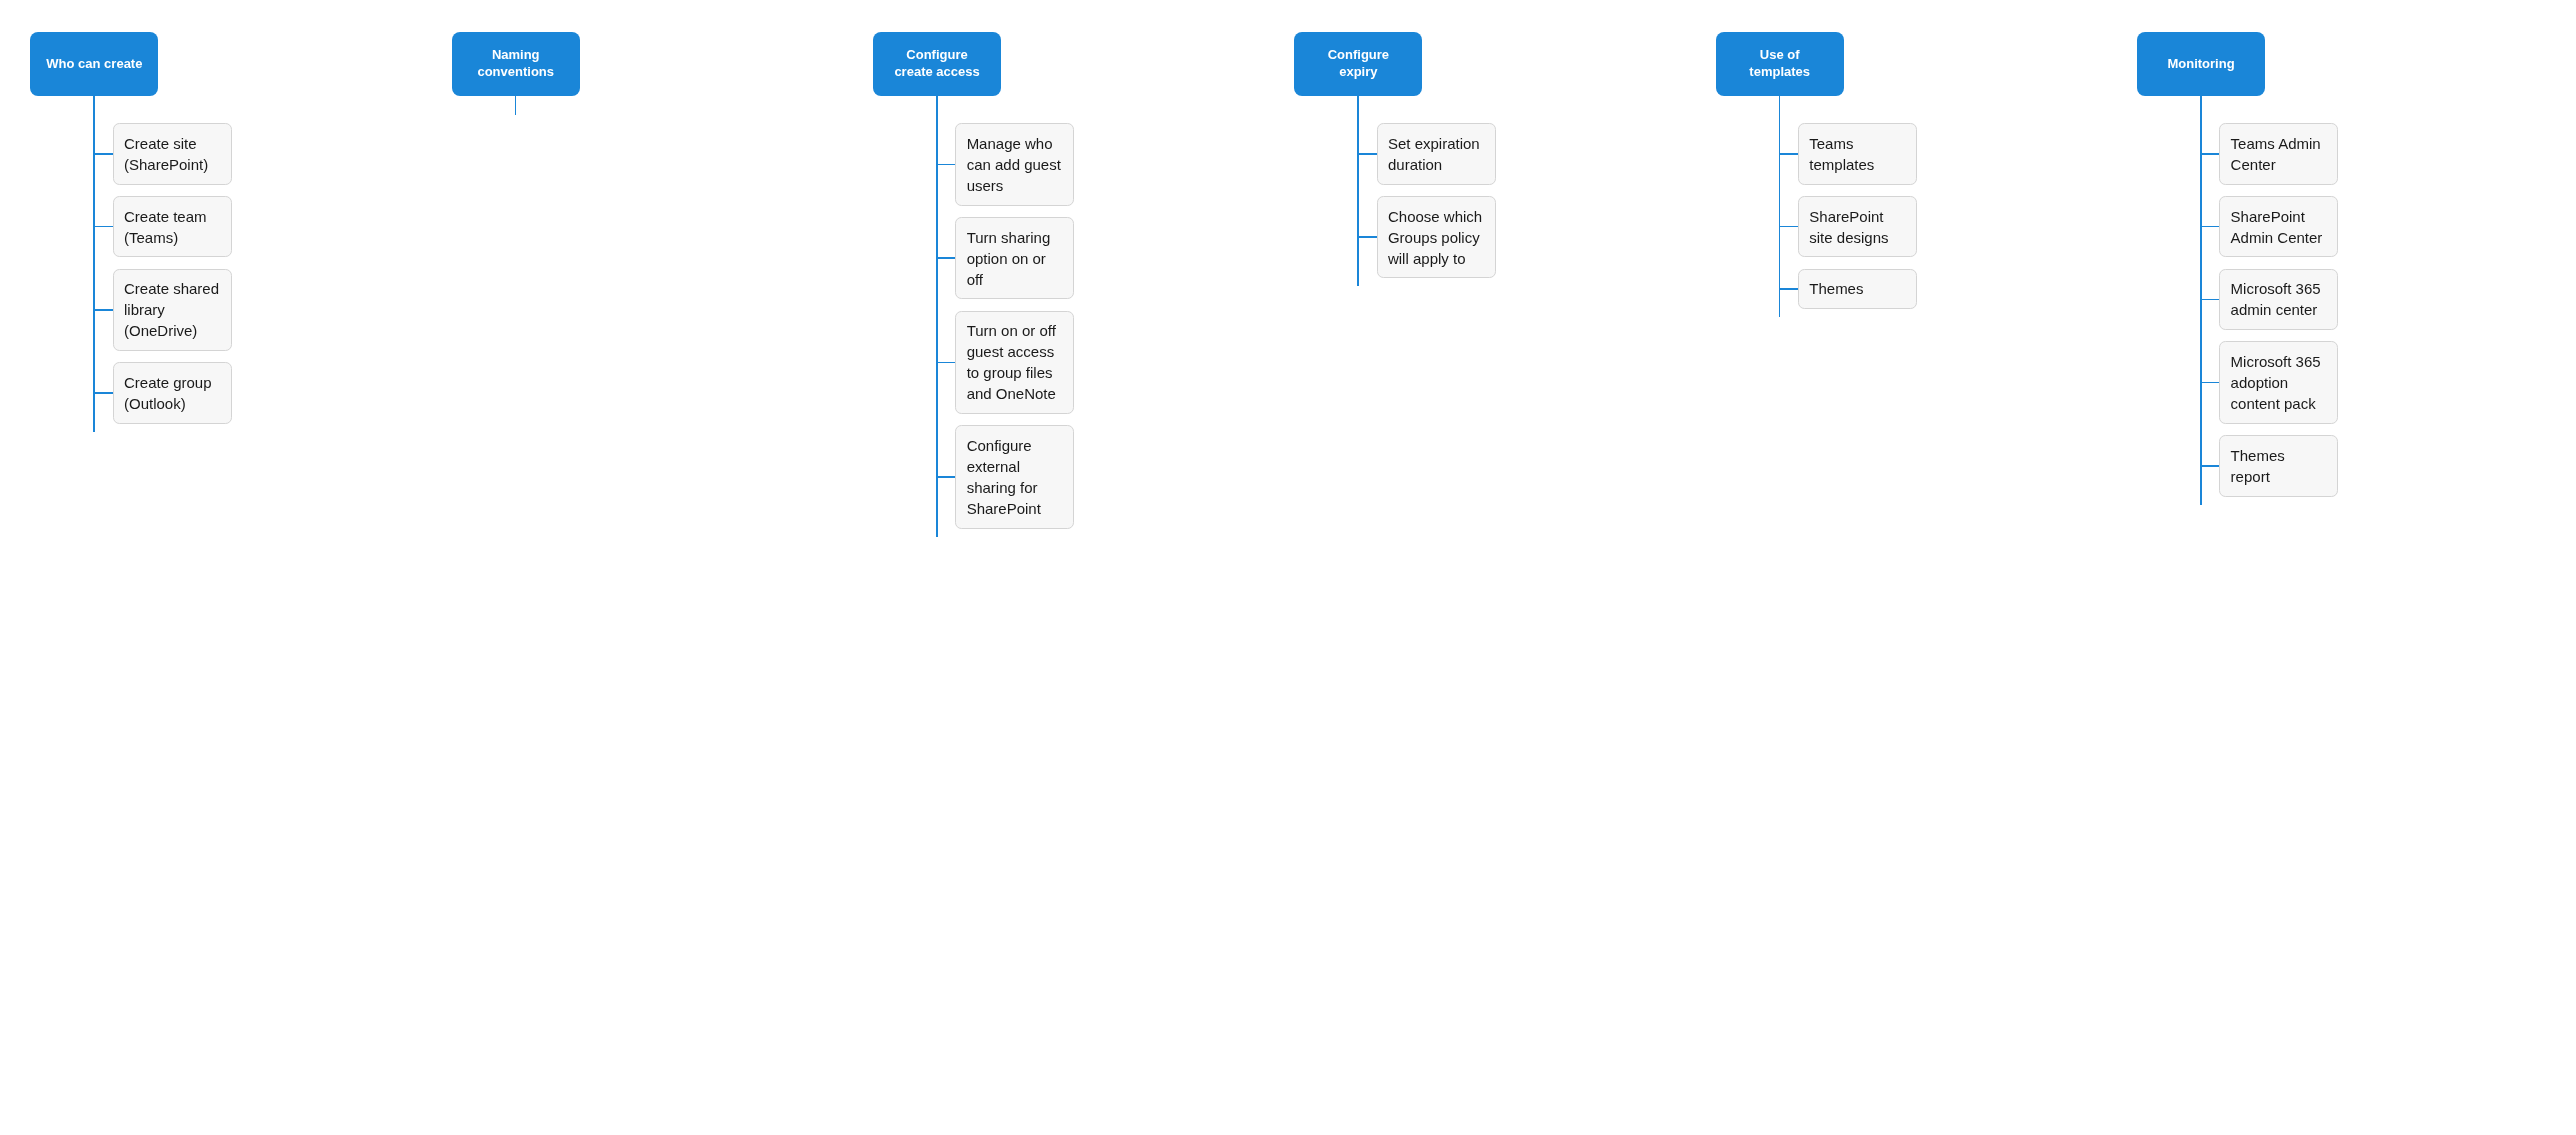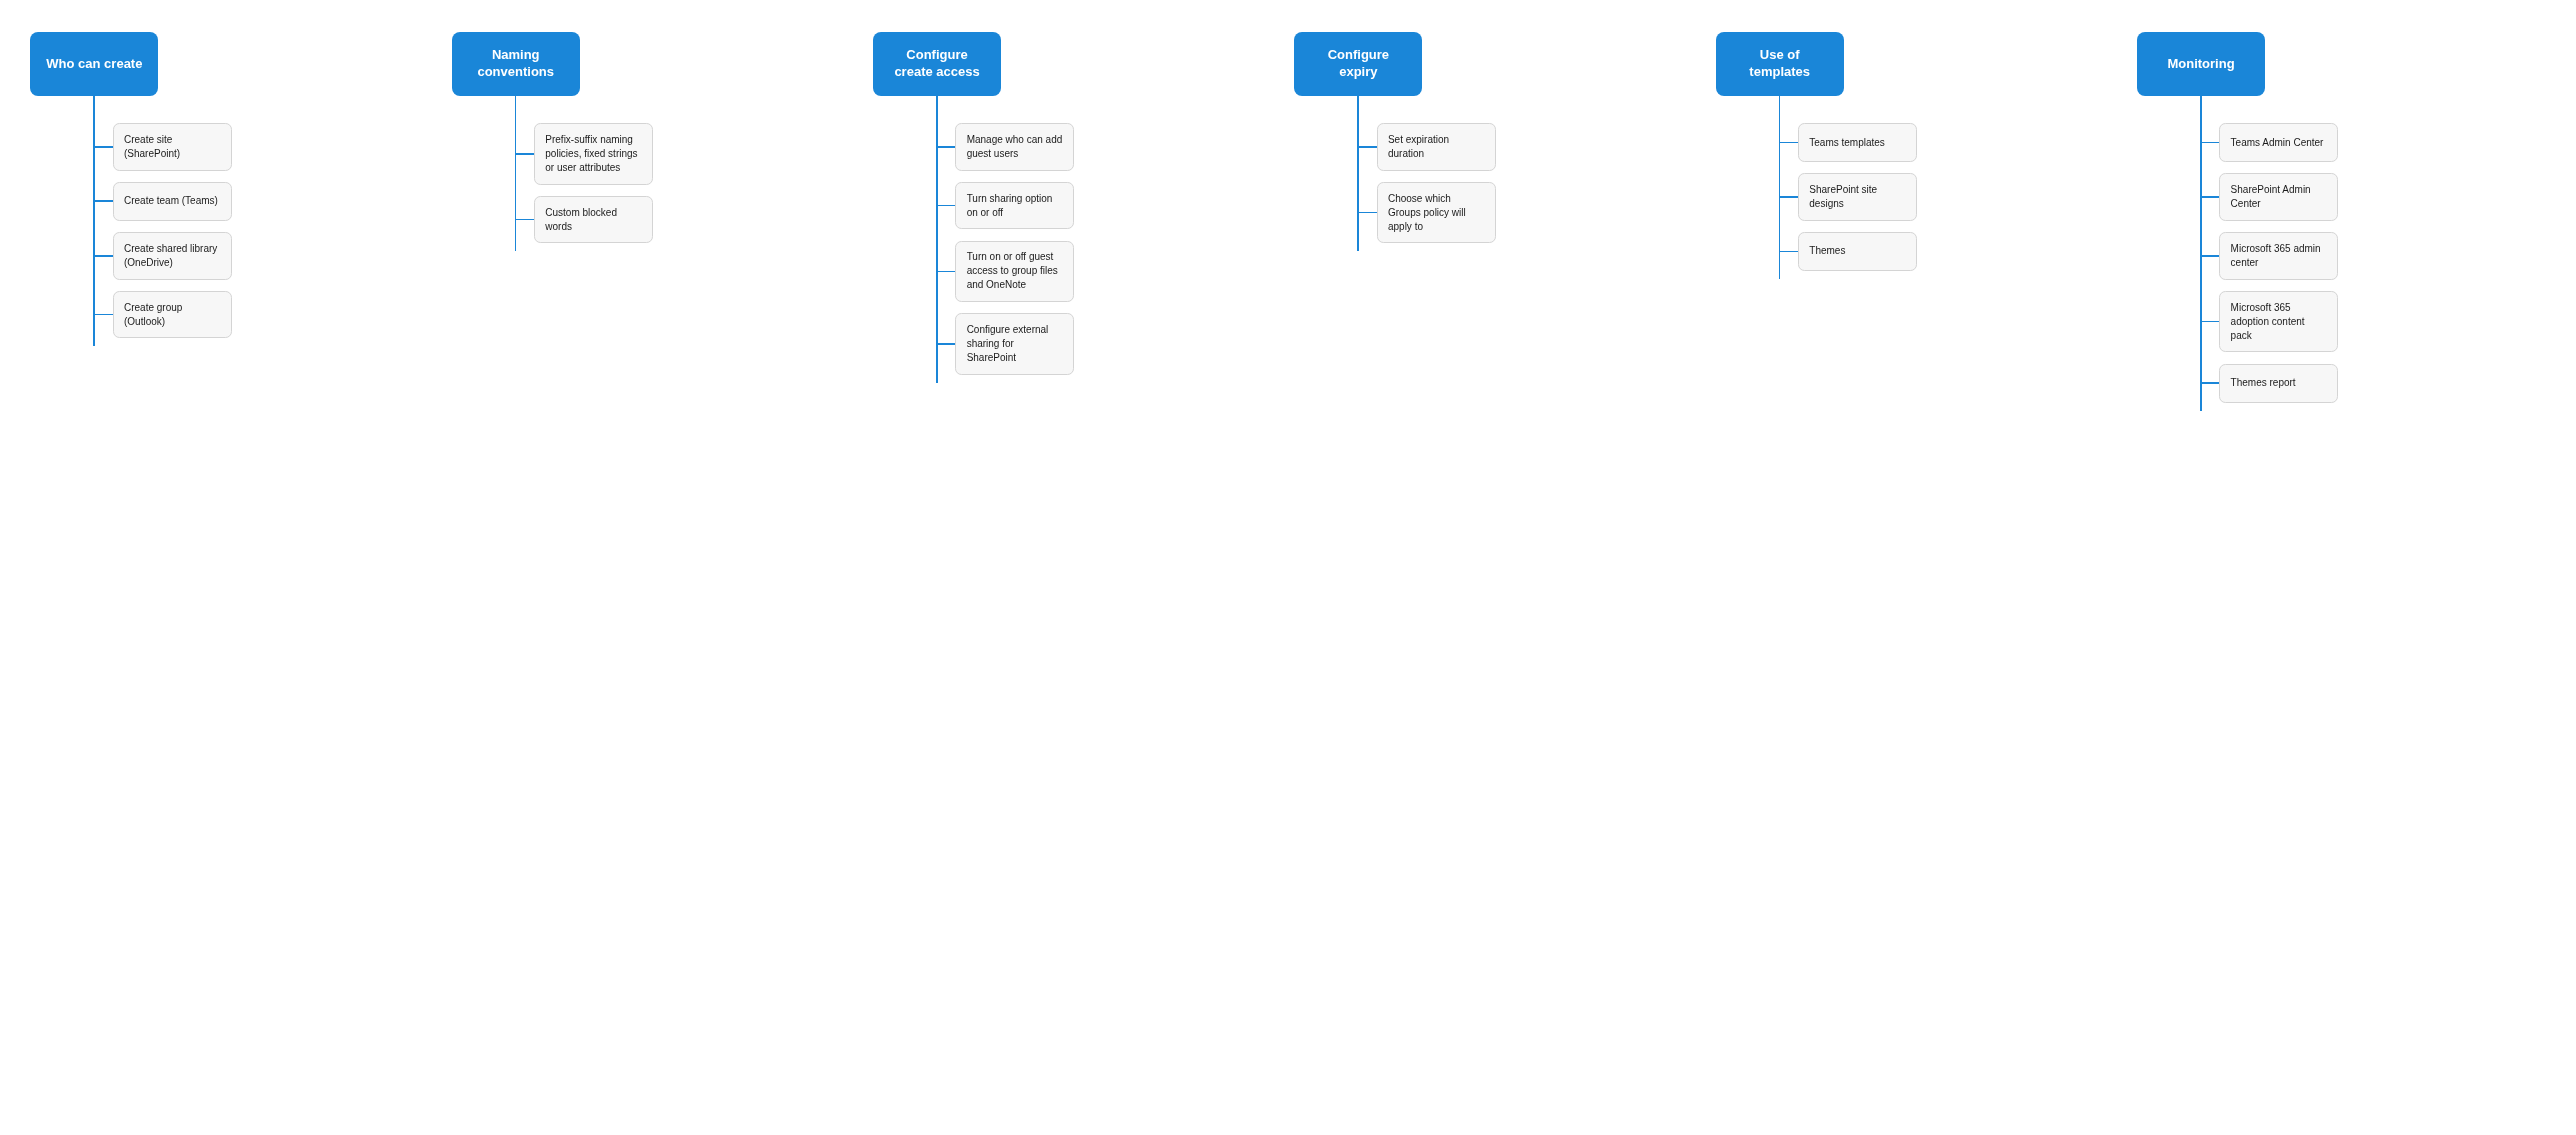--- a/index.html
+++ b/index.html
@@ -85,21 +85,21 @@
       height: 1.6px;
       background: #1a86d8;
       flex-shrink: 0;
     }
 
     .card {
       background: #f7f7f7;
       border: 1.2px solid #d4d4d4;
       border-radius: 6.4px;
       padding: 8.8px 10.4px;
-      font-size: 10px;
+      font-size: 15px;
       color: #1a1a1a;
       line-height: 1.4;
       width: 119px;
       min-height: 39px;
       display: flex;
       align-items: center;
     }
   </style>
 </head>
 <body>
@@ -126,33 +126,20 @@
           <div class="body-item-row">
             <div class="h-line"></div>
             <div class="card">Create group (Outlook)</div>
           </div>
         </div>
       </div>
     </div>
     <div class="col-wrap">
       <div class="header-box">Naming conventions</div>
       <div class="header-connector"></div>
-      <div class="body-row">
-        <div class="body-vert-line"></div>
-        <div class="body-items">
-          <div class="body-item-row">
-            <div class="h-line"></div>
-            <div class="card">Prefix-suffix naming policies, fixed strings or user attributes</div>
-          </div>
-          <div class="body-item-row">
-            <div class="h-line"></div>
-            <div class="card">Custom blocked words</div>
-          </div>
-        </div>
-      </div>
     </div>
     <div class="col-wrap">
       <div class="header-box">Configure create access</div>
       <div class="header-connector"></div>
       <div class="body-row">
         <div class="body-vert-line"></div>
         <div class="body-items">
           <div class="body-item-row">
             <div class="h-line"></div>
             <div class="card">Manage who can add guest users</div>

